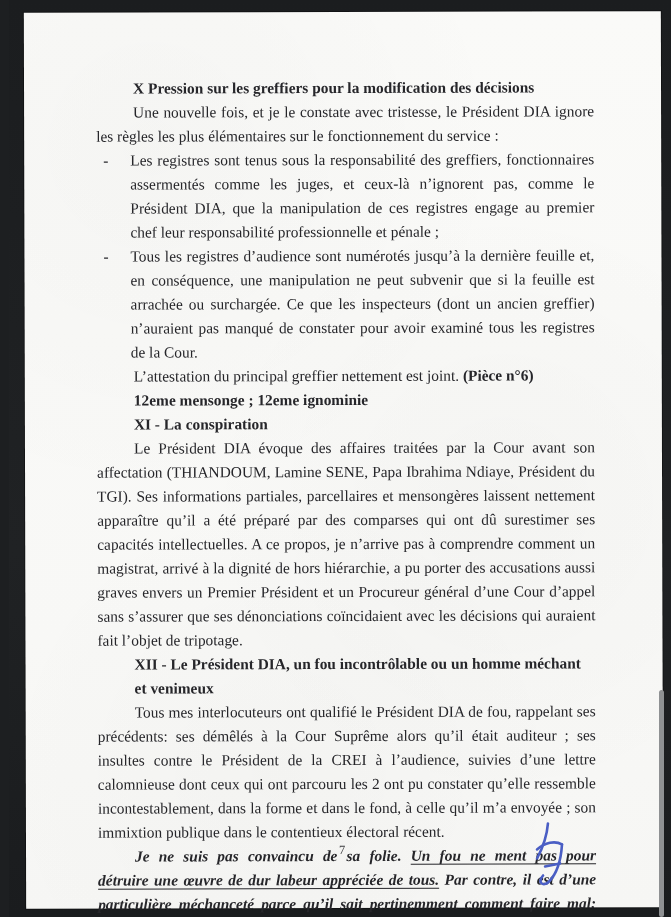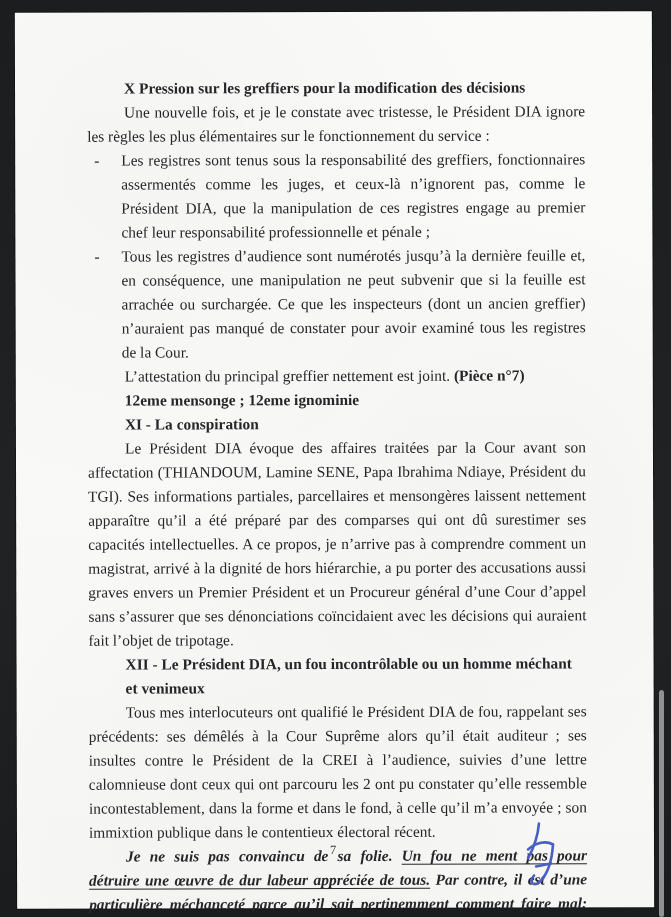--- a/index.html
+++ b/index.html
@@ -3,21 +3,21 @@
 <meta charset="utf-8">
 <style>
   html,body{margin:0;padding:0;}
   body{
     width:671px;height:917px;
     background:#1d1f21;
     position:relative;
     overflow:hidden;
     font-family:"Liberation Serif","DejaVu Serif",serif;
   }
-  .viewer{position:absolute;inset:0;background:linear-gradient(180deg,#1b1d1f 0%,#202224 60%,#1a1c1e 100%);}
+  .viewer{position:absolute;inset:0;background:linear-gradient(180deg,#1b1d1f 0%,#202224 60%,#1a1c1e 100%);margin-left:9px;}
   .paper{
     position:absolute;left:16px;top:12px;width:637px;height:896px;
     background:
       radial-gradient(circle at 20% 15%, rgba(0,0,0,0.018), transparent 40%),
       radial-gradient(circle at 75% 55%, rgba(0,0,0,0.02), transparent 45%),
       radial-gradient(circle at 40% 85%, rgba(0,0,0,0.015), transparent 35%),
       linear-gradient(180deg,#fafaf8 0%,#f8f8f6 70%,#f6f6f4 100%);
     transform:rotate(-0.15deg);
     box-shadow:0 0 0 1px rgba(0,0,0,0.35);
   }
@@ -53,21 +53,21 @@
 
 <div class="viewer">
 
   <div class="paper">
 
     <div class="doc-body">
         <div class="heading">X Pression sur les greffiers pour la modification des décisions</div>
         <div class="para">Une nouvelle fois, et je le constate avec tristesse, le Président DIA ignore les règles les plus élémentaires sur le fonctionnement du service :</div>
         <div class="bullet"><span class="dash">-</span><span>Les registres sont tenus sous la responsabilité des greffiers, fonctionnaires assermentés comme les juges, et ceux-là n’ignorent pas, comme le Président DIA, que la manipulation de ces registres engage au premier chef leur responsabilité professionnelle et pénale ;</span></div>
         <div class="bullet"><span class="dash">-</span><span>Tous les registres d’audience sont numérotés jusqu’à la dernière feuille et, en conséquence, une manipulation ne peut subvenir que si la feuille est arrachée ou surchargée. Ce que les inspecteurs (dont un ancien greffier) n’auraient pas manqué de constater pour avoir examiné tous les registres de la Cour.</span></div>
-        <div class="ln"><span class="">L’attestation du principal greffier nettement est joint. </span><span class="b">(Pièce n°7)</span></div>
+        <div class="ln"><span class="">L’attestation du principal greffier nettement est joint. </span><span class="b">(Pièce n°6)</span></div>
         <div class="heading">12eme mensonge ; 12eme ignominie</div>
         <div class="heading">XI - La conspiration</div>
         <div class="para">Le Président DIA évoque des affaires traitées par la Cour avant son affectation (THIANDOUM, Lamine SENE, Papa Ibrahima Ndiaye, Président du TGI). Ses informations partiales, parcellaires et mensongères laissent nettement apparaître qu’il a été préparé par des comparses qui ont dû surestimer ses capacités intellectuelles. A ce propos, je n’arrive pas à comprendre comment un magistrat, arrivé à la dignité de hors hiérarchie, a pu porter des accusations aussi graves envers un Premier Président et un Procureur général d’une Cour d’appel sans s’assurer que ses dénonciations coïncidaient avec les décisions qui auraient fait l’objet de tripotage.</div>
         <div class="heading">XII - Le Président DIA, un fou incontrôlable ou un homme méchant et venimeux</div>
         <div class="para">Tous mes interlocuteurs ont qualifié le Président DIA de fou, rappelant ses précédents: ses démêlés à la Cour Suprême alors qu’il était auditeur ; ses insultes contre le Président de la CREI à l’audience, suivies d’une lettre calomnieuse dont ceux qui ont parcouru les 2 ont pu constater qu’elle ressemble incontestablement, dans la forme et dans le fond, à celle qu’il m’a envoyée ; son immixtion publique dans le contentieux électoral récent.</div>
         <div class="para emph"><span class="bi">Je ne suis pas convaincu de sa folie. </span><span class="bi u">Un fou ne ment pas pour détruire une œuvre de dur labeur appréciée de tous.</span><span class="bi"> Par contre, il est d’une particulière méchanceté parce qu’il sait pertinemment comment faire mal: calomnier, toujours calomnier, en sachant </span></div>
       </div>
 
     <div class="page-number">7</div>
 

